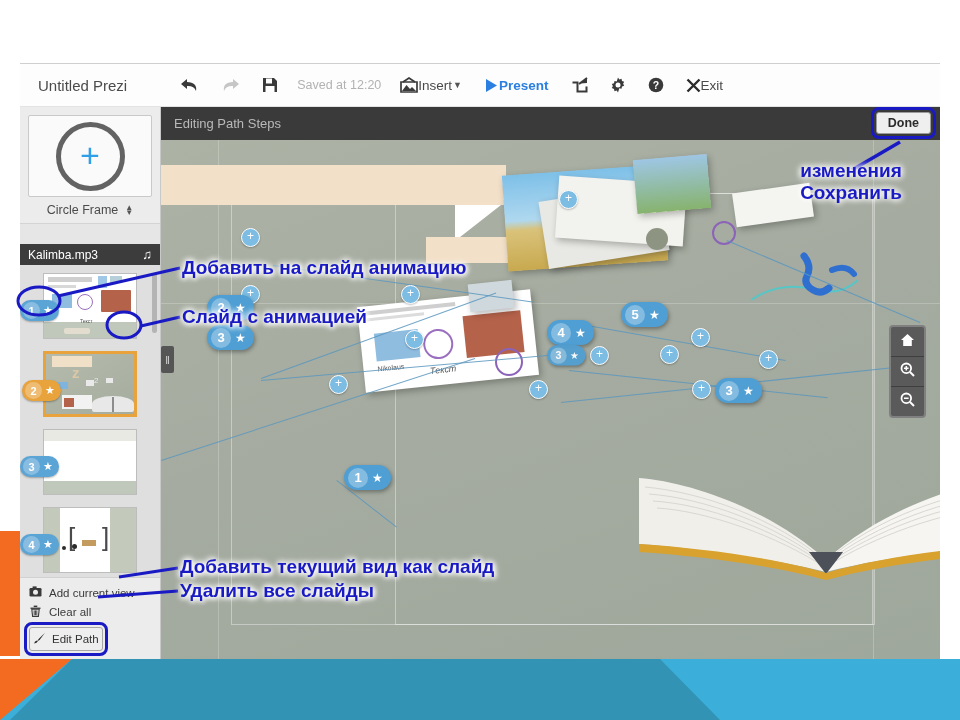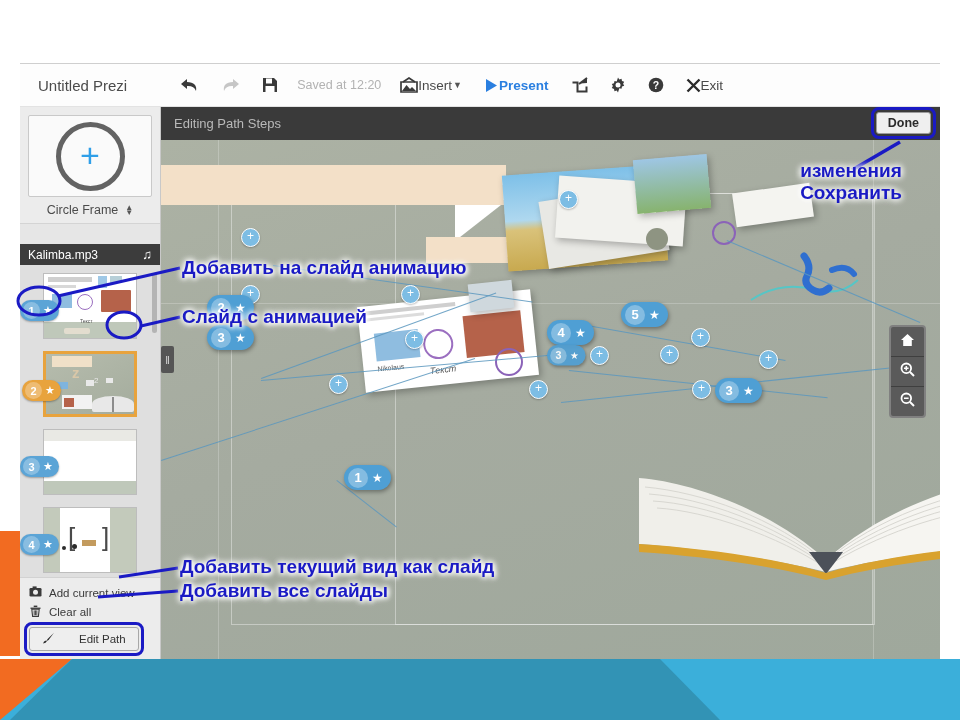--- a/index.html
+++ b/index.html
@@ -66,23 +66,23 @@
       box-shadow:0 1px 2px rgba(0,0,0,.3);z-index:4;}
   .thumb-badge.sel{background:#E8A33D;}
   .badge-num{width:17px;height:17px;border-radius:50%;background:rgba(255,255,255,.28);
       display:flex;align-items:center;justify-content:center;font-size:11px;font-weight:bold;}
   .badge-star{margin-left:3px;font-size:11px;}
   .tscroll{position:absolute;right:3px;top:8px;width:5px;height:60px;background:#b4b4b4;border-radius:3px;}
 
   .side-actions{background:#ececec;border-top:1px solid #d2d2d2;padding:5px 0 8px 9px;}
   .side-act{display:flex;align-items:center;gap:7px;font-size:11.5px;color:#3a3a3a;height:19px;}
   .editpath-wrap{margin-top:6px;}
-  .editpath{display:inline-flex;align-items:center;gap:24px;background:#eeeeee;
+  .editpath{display:inline-flex;align-items:center;gap:6px;background:#eeeeee;
      border:1px solid #a8a8a8;border-radius:3px;font-size:11.5px;color:#333;
-     padding:4px 12px;}
+     padding:4px 3px;}
   .anno-box{outline:3px solid #1A1AC4;outline-offset:2px;}
 
   
   .canvas-wrap{flex:1;position:relative;background:#A7AE9E;overflow:hidden;}
   .path-bar{height:33px;background:#3a3a3a;display:flex;align-items:center;
       position:relative;z-index:20;}
   .path-left{color:#b9b9b9;font-size:13px;padding-left:13px;white-space:nowrap;}
   .path-center{position:absolute;left:0;right:0;text-align:center;color:#ffffff;
       font-size:13px;font-weight:bold;pointer-events:none;}
   .done-btn{position:absolute;right:9px;top:5px;background:#efefef;border:1px solid #9c9c9c;
@@ -525,14 +525,14 @@
 </svg>
 
 <div class="overlay">
   <div class="anno-two" style="left:786px;top:160px;width:130px;">
     <div>изменения</div>
     <div>Сохранить</div>
   </div>
   <div class="anno-txt" style="left:182px;top:257px;">Добавить на слайд анимацию</div>
   <div class="anno-txt" style="left:182px;top:306px;">Слайд с анимацией</div>
   <div class="anno-txt" style="left:180px;top:556px;">Добавить текущий вид как слайд</div>
-  <div class="anno-txt" style="left:180px;top:580px;">Добавить все слайды</div>
+  <div class="anno-txt" style="left:180px;top:580px;">Удалить все слайды</div>
 </div>
 
 </body></html>

